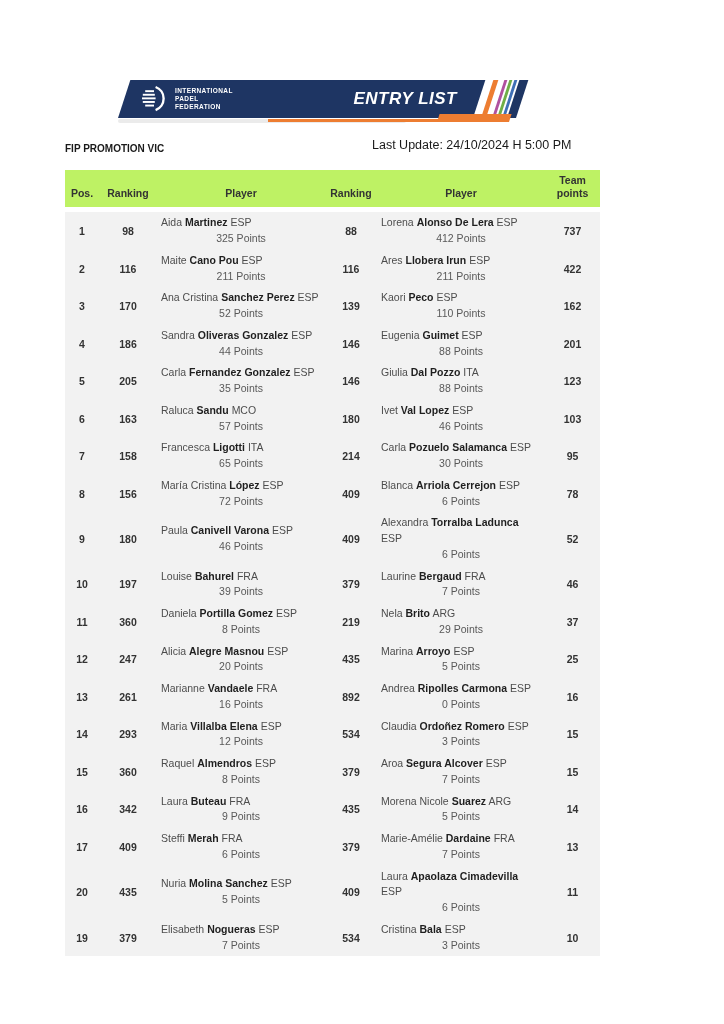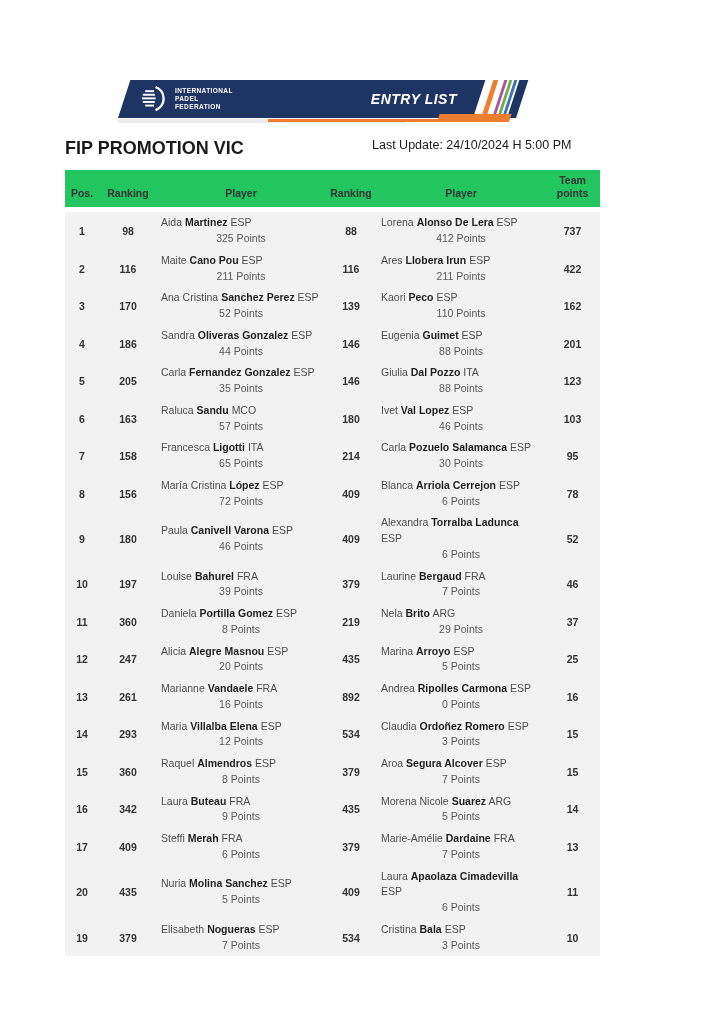--- a/index.html
+++ b/index.html
@@ -51,28 +51,28 @@
   .logo-icon { width: 32px; height: 32px; }
   .logo-text {
     margin-left: 5px; color: #ffffff; font-weight: bold;
     font-size: 6.5px; line-height: 1.2; letter-spacing: 0.4px;
     text-transform: uppercase;
   }
   .entry-title {
     position: absolute; right: 16px; top: 0; height: 38px;
     display: flex; align-items: center;
     color: #ffffff; font-style: italic; font-weight: bold;
-    font-size: 14px; letter-spacing: 0.5px;
+    font-size: 17px; letter-spacing: 0.5px;
   }
 
   
   .title-row {
     position: absolute; left: 65px; top: 138px; width: 535px; height: 16px;
   }
-  .event-title { font-weight: bold; font-size: 18px; color: #1a1a1a; }
+  .event-title { font-weight: bold; font-size: 10px; color: #1a1a1a; }
   .last-update {
     position: absolute; left: 307px; top: 0;
     font-size: 12.5px; color: #1a1a1a;
   }
 
   
   table.entry-table {
     position: absolute; left: 65px; top: 170px; width: 535px;
     border-collapse: collapse; table-layout: fixed;
     font-size: 10.5px; color: #404040;
@@ -80,21 +80,21 @@
   col.c-pos  { width: 34px; }
   col.c-rk1  { width: 58px; }
   col.c-pl1  { width: 168px; }
   col.c-rk2  { width: 52px; }
   col.c-pl2  { width: 168px; }
   col.c-team { width: 55px; }
 
   thead th {
     font-weight: bold; color: #333333; text-align: center;
     padding: 4px 2px 7px 2px; line-height: 1.25;
-    border-bottom: 2px solid #aeaeae; background: #22c55e;
+    border-bottom: 2px solid #aeaeae; background: #bef264;
     vertical-align: bottom;
     margin-top: 28px;
   }
   tbody td {
     background: #f2f2f2;
     padding: 3px 4px; vertical-align: middle;
   }
   tbody tr:first-child td { border-top: 5px solid #ffffff; }
 
   td.num { text-align: center; font-weight: bold; color: #333333; }

